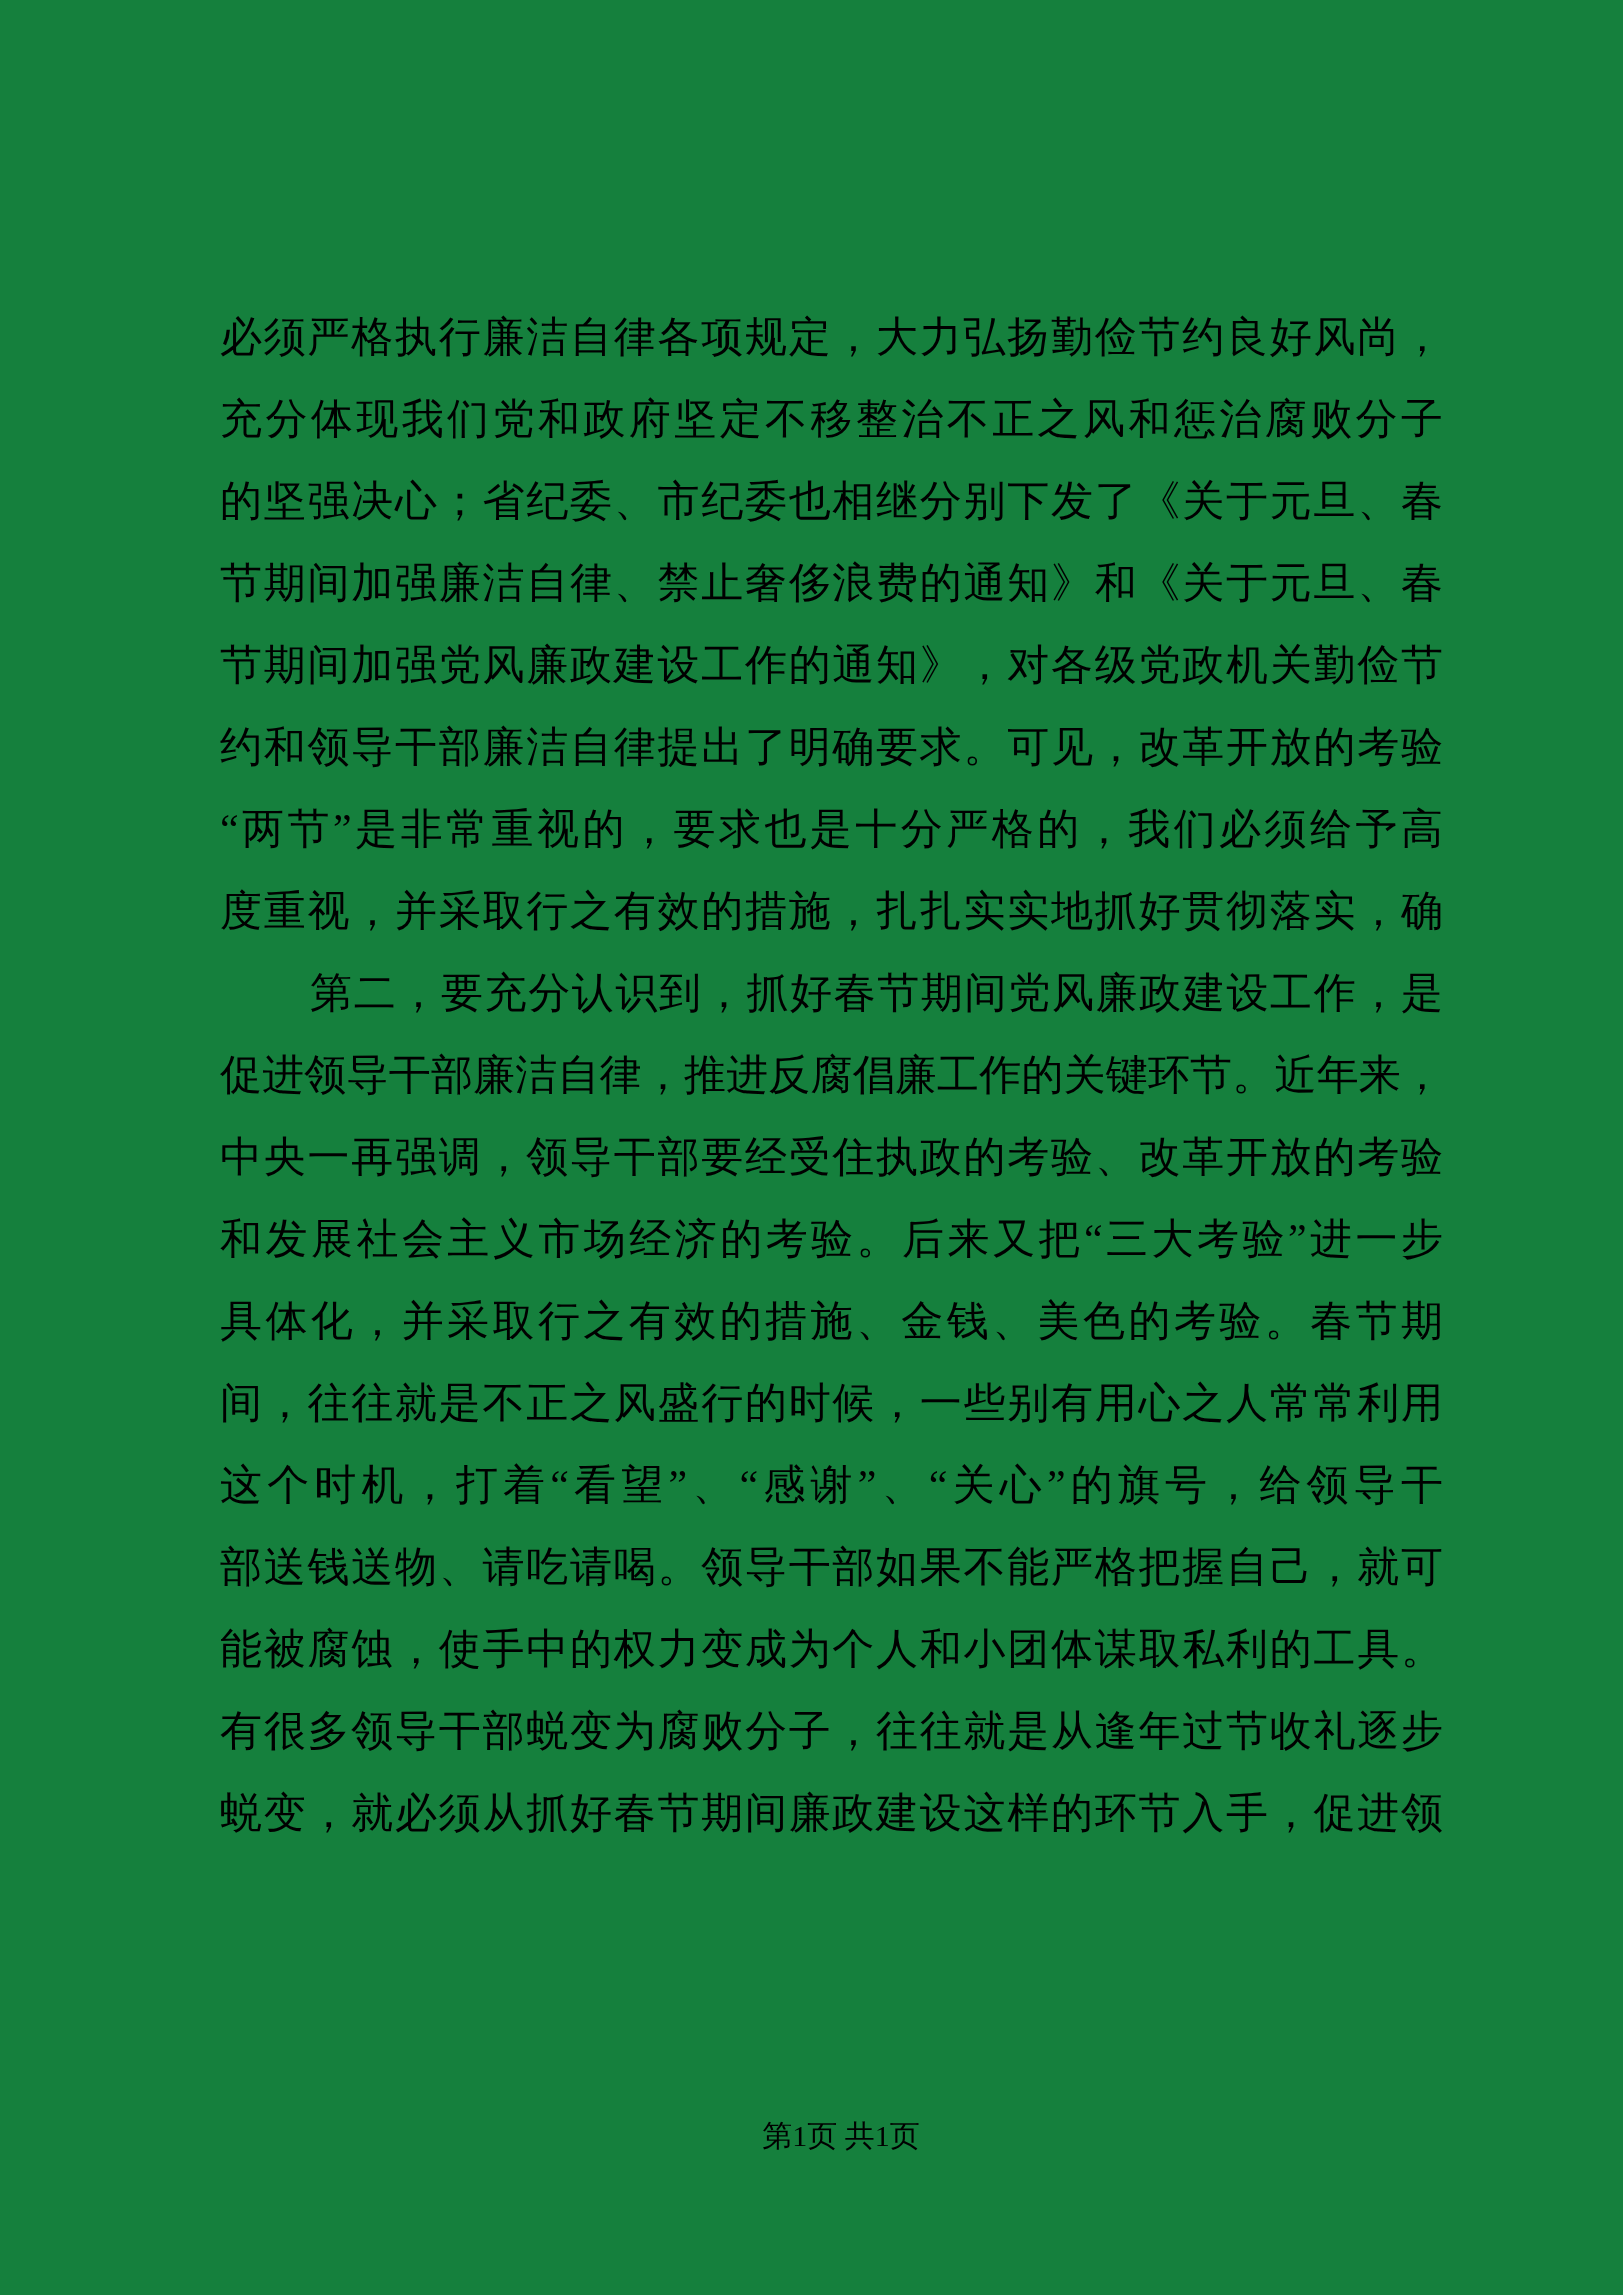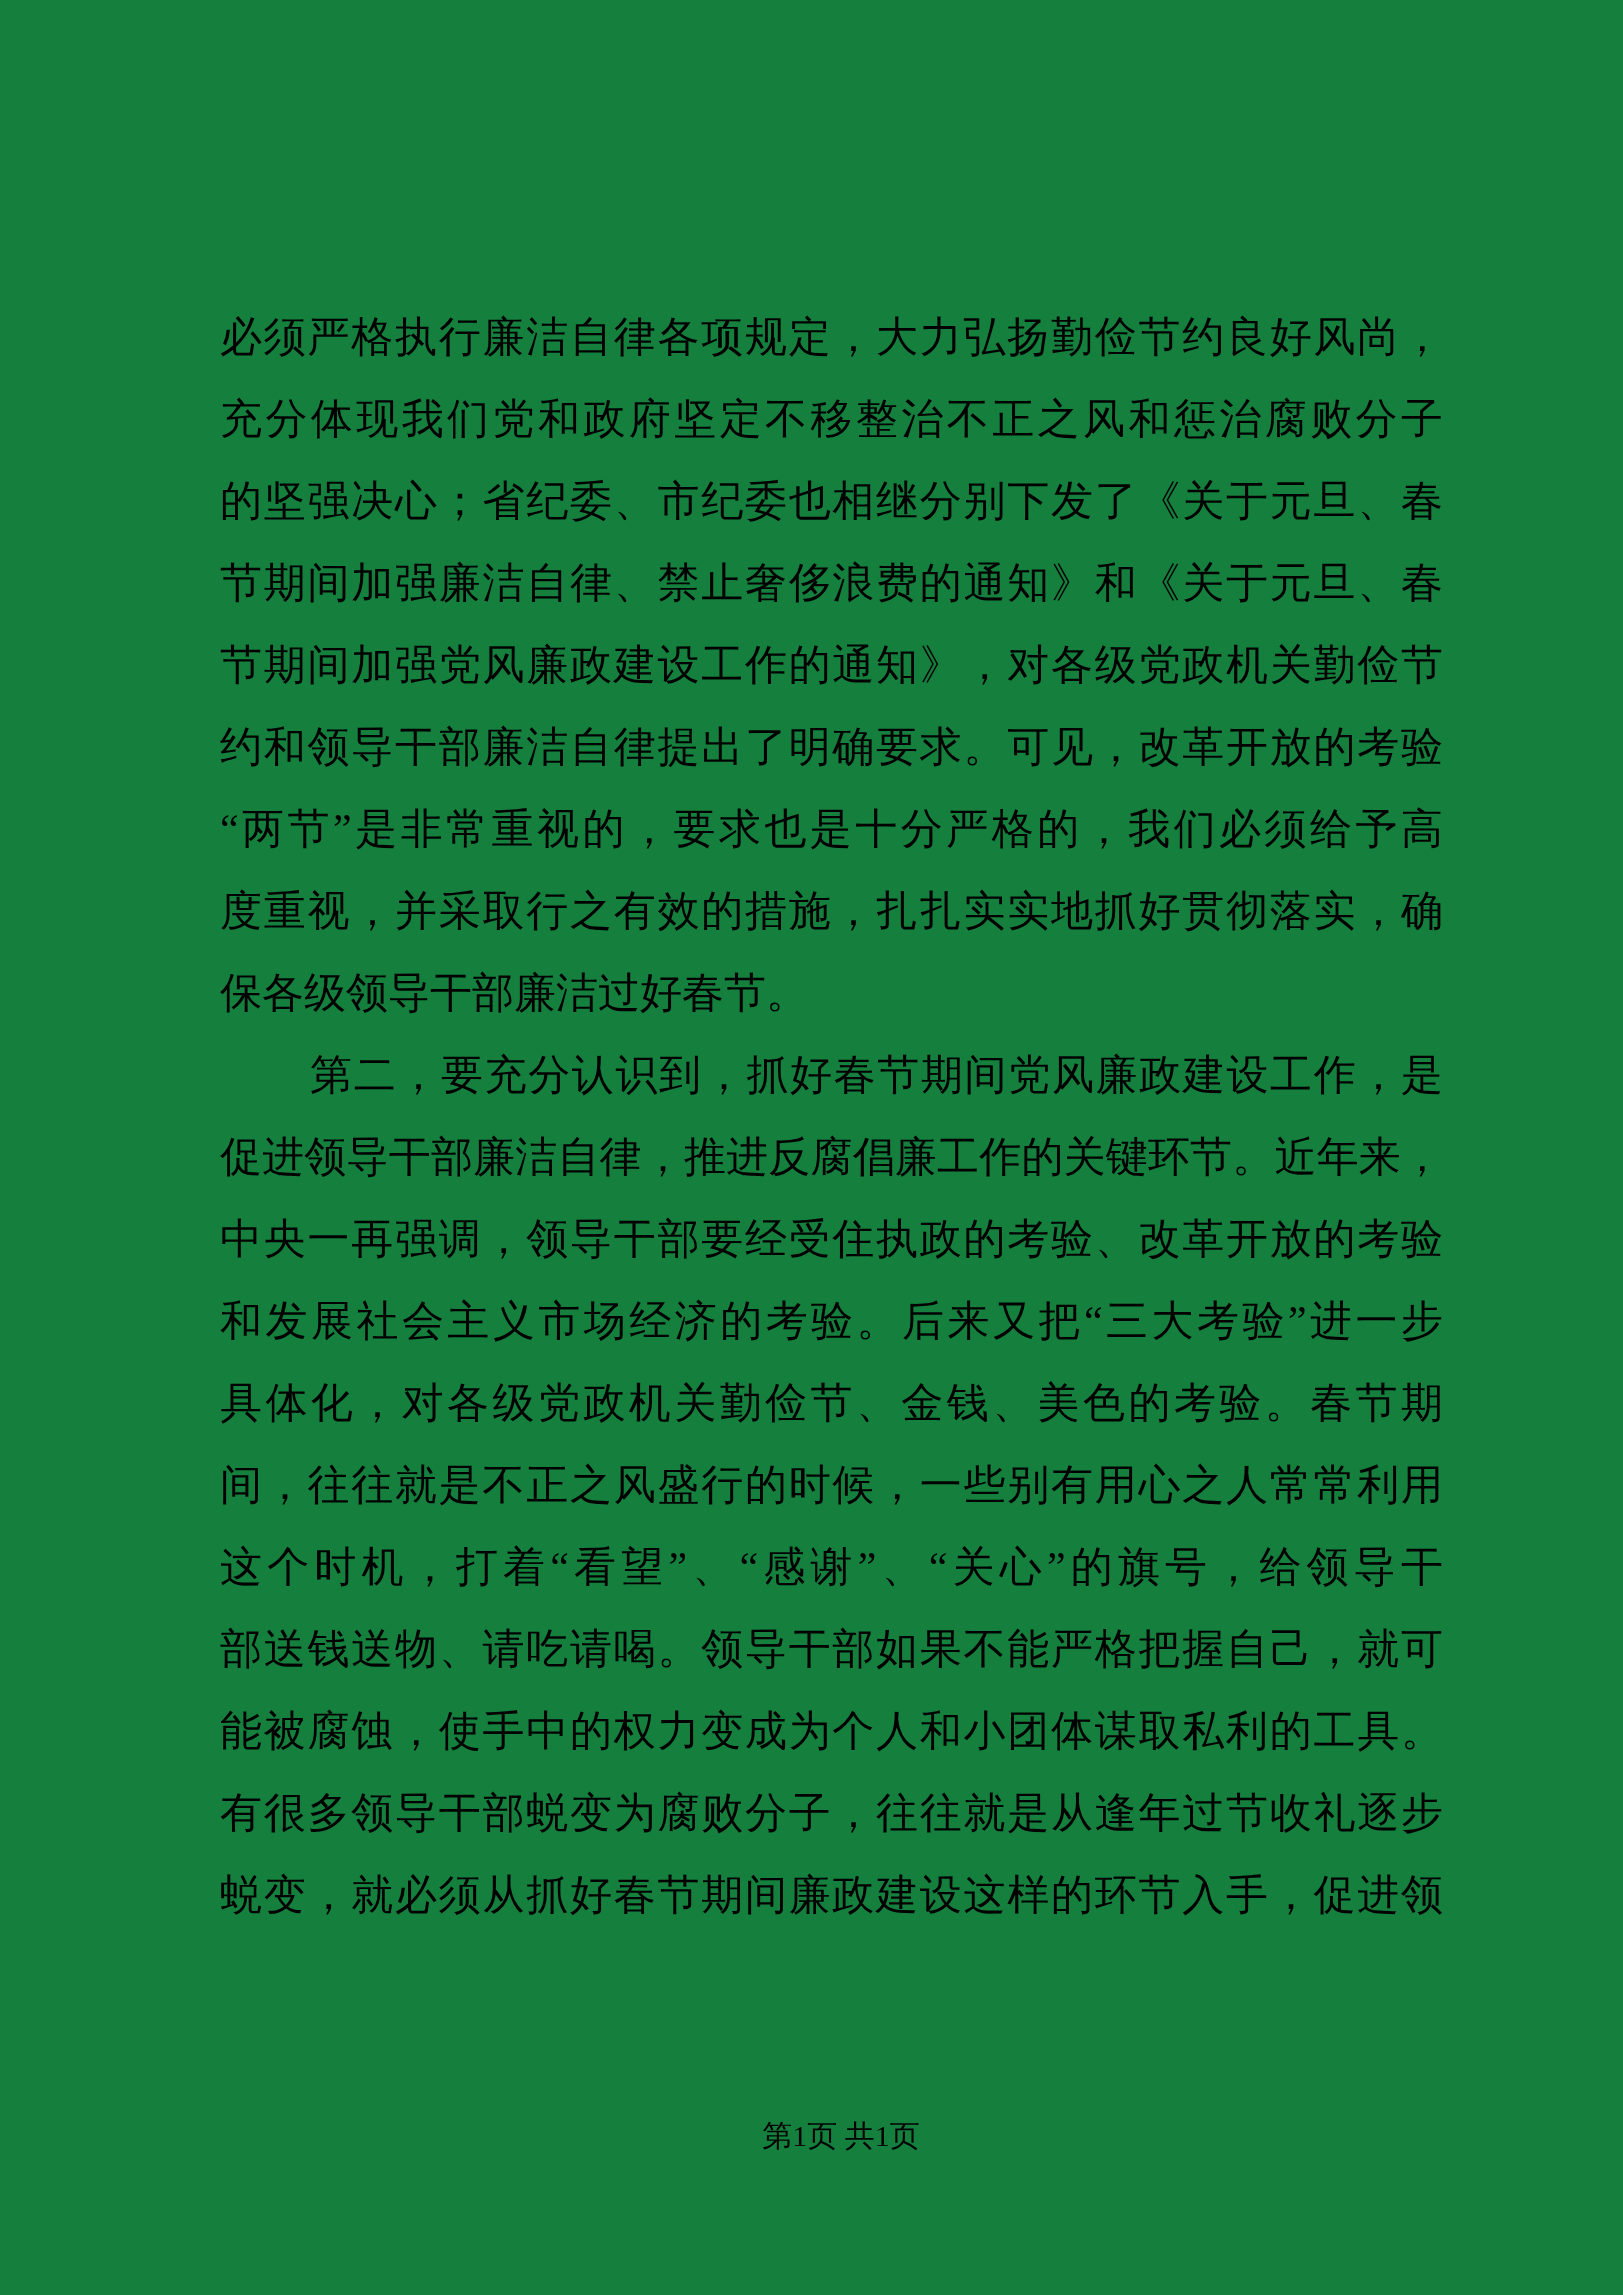--- a/index.html
+++ b/index.html
@@ -60,26 +60,25 @@
 <div class="doc-page">
   <main class="doc-body" id="doc-body">
       <div class="line just">必须严格执行廉洁自律各项规定，大力弘扬勤俭节约良好风尚，</div>
       <div class="line just">充分体现我们党和政府坚定不移整治不正之风和惩治腐败分子</div>
       <div class="line just">的坚强决心；省纪委、市纪委也相继分别下发了《关于元旦、春</div>
       <div class="line just">节期间加强廉洁自律、禁止奢侈浪费的通知》和《关于元旦、春</div>
       <div class="line just">节期间加强党风廉政建设工作的通知》，对各级党政机关勤俭节</div>
       <div class="line just">约和领导干部廉洁自律提出了明确要求。可见，改革开放的考验</div>
       <div class="line just">“两节”是非常重视的，要求也是十分严格的，我们必须给予高</div>
       <div class="line just">度重视，并采取行之有效的措施，扎扎实实地抓好贯彻落实，确</div>
-      <div class="line">保各级领导干部廉洁过好春节。</div>
       <div class="line just indent">第二，要充分认识到，抓好春节期间党风廉政建设工作，是</div>
       <div class="line just">促进领导干部廉洁自律，推进反腐倡廉工作的关键环节。近年来，</div>
       <div class="line just">中央一再强调，领导干部要经受住执政的考验、改革开放的考验</div>
       <div class="line just">和发展社会主义市场经济的考验。后来又把“三大考验”进一步</div>
-      <div class="line just">具体化，对各级党政机关勤俭节、金钱、美色的考验。春节期</div>
+      <div class="line just">具体化，并采取行之有效的措施、金钱、美色的考验。春节期</div>
       <div class="line just">间，往往就是不正之风盛行的时候，一些别有用心之人常常利用</div>
       <div class="line just">这个时机，打着“看望”、“感谢”、“关心”的旗号，给领导干</div>
       <div class="line just">部送钱送物、请吃请喝。领导干部如果不能严格把握自己，就可</div>
       <div class="line just">能被腐蚀，使手中的权力变成为个人和小团体谋取私利的工具。</div>
       <div class="line just">有很多领导干部蜕变为腐败分子，往往就是从逢年过节收礼逐步</div>
       <div class="line just">蜕变，就必须从抓好春节期间廉政建设这样的环节入手，促进领</div>
     </main>
   <footer class="page-footer">
     <span>第1页 共1页</span>
   </footer>

